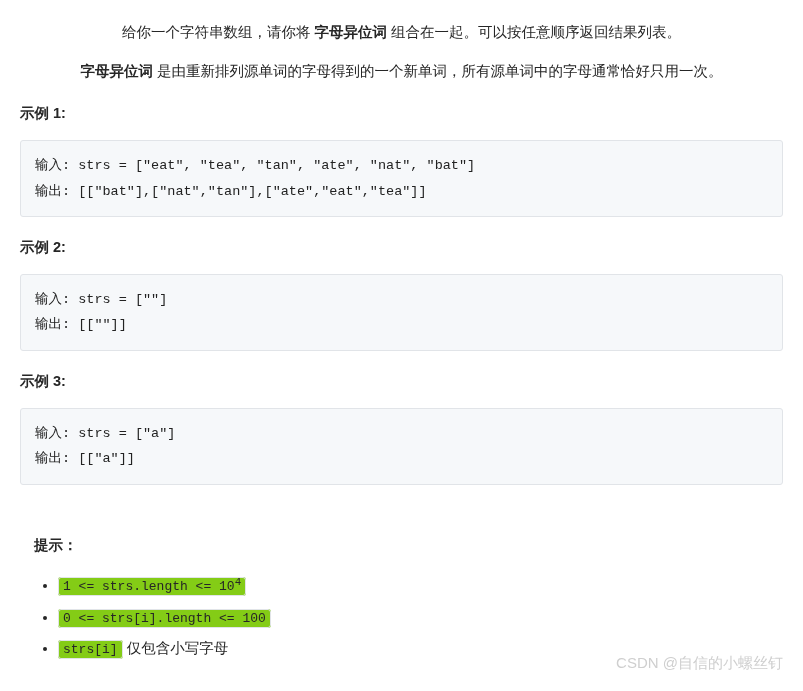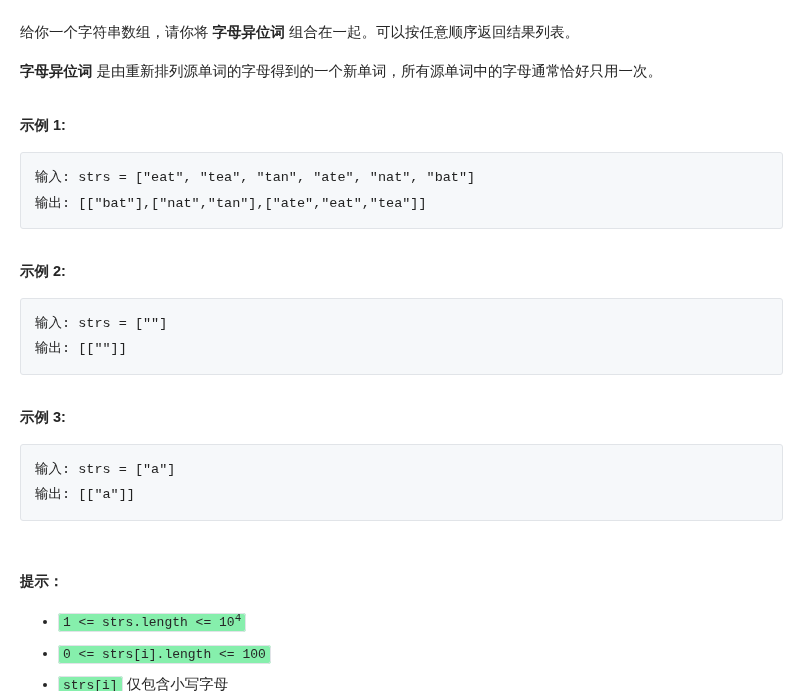--- a/index.html
+++ b/index.html
@@ -7,25 +7,25 @@
     margin: 0;
     padding: 20px;
     font-family: -apple-system, BlinkMacSystemFont, "Segoe UI", "PingFang SC", "Microsoft YaHei", sans-serif;
     font-size: 14.5px;
     color: #262626;
     line-height: 1.7;
     width: 803px;
     background: #fff;
     position: relative;
   }
-  p { margin: 0 0 14px 0; }
+  p { margin: 0 0 14px 0; text-align: center; }
   .bold { font-weight: 700; }
   .section-heading {
     font-weight: 700;
-    margin-top: 30px;
+    margin-top: 18px;
     margin-bottom: 14px;
   }
   .codeblock {
     background: #f6f8fa;
     border: 1px solid #e1e4e8;
     border-radius: 3px;
     padding: 12px 14px;
     margin: 0 0 14px 0;
     font-family: "SFMono-Regular", Consolas, "Liberation Mono", Menlo, monospace;
     font-size: 13.5px;
@@ -36,21 +36,21 @@
   .codeblock .label { font-weight: 400; }
   ul.hints {
     margin: 8px 0 0 0;
     padding-left: 38px;
   }
   ul.hints li {
     margin-bottom: 4px;
     line-height: 1.9;
   }
   code.inline {
-    background: #86efac;
+    background: #84cc16;
     border: 1px solid #e1e4e8;
     border-radius: 3px;
     padding: 1px 4px;
     font-family: "SFMono-Regular", Consolas, "Liberation Mono", Menlo, monospace;
     font-size: 13px;
   }
   .watermark {
     position: absolute;
     right: 20px;
     bottom: 12px;
@@ -76,21 +76,21 @@
 <span class="label">输出: </span><span>[["bat"],["nat","tan"],["ate","eat","tea"]]</span></div>
 
 <div class="section-heading">示例 2:</div>
 <div class="codeblock"><span class="label">输入: </span><span>strs = [""]</span>
 <span class="label">输出: </span><span>[[""]]</span></div>
 
 <div class="section-heading">示例 3:</div>
 <div class="codeblock"><span class="label">输入: </span><span>strs = ["a"]</span>
 <span class="label">输出: </span><span>[["a"]]</span></div>
 
-<div class="section-heading" style="margin-top:48px;">提示：</div>
+<div class="section-heading" style="margin-top:48px;margin-left:14px;">提示：</div>
 <ul class="hints">
   <li>
     <code class="inline"><span>1 &lt;= strs.length &lt;= 10</span><sup>4</sup></code><span></span>
   </li>
   <li>
     <code class="inline"><span>0 &lt;= strs[i].length &lt;= 100</span></code><span></span>
   </li>
   <li>
     <code class="inline"><span>strs[i]</span></code><span> 仅包含小写字母</span>
   </li>

